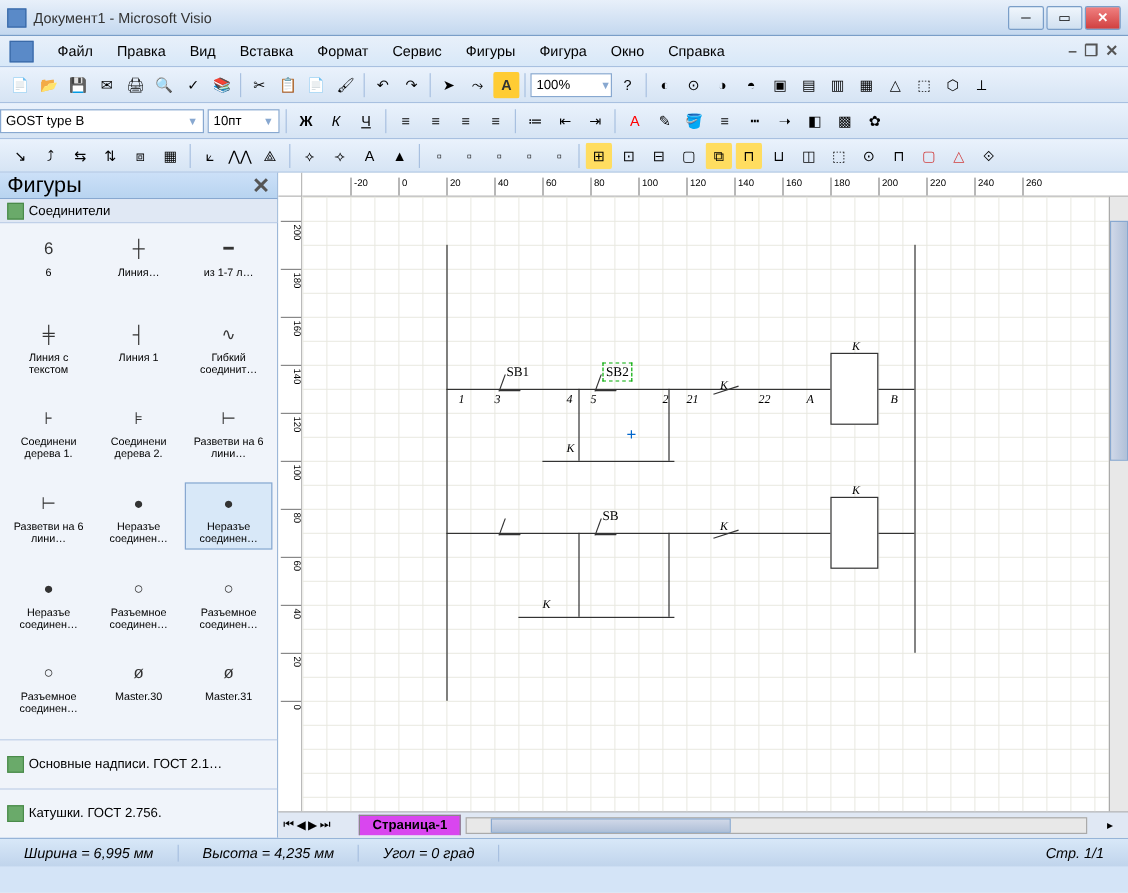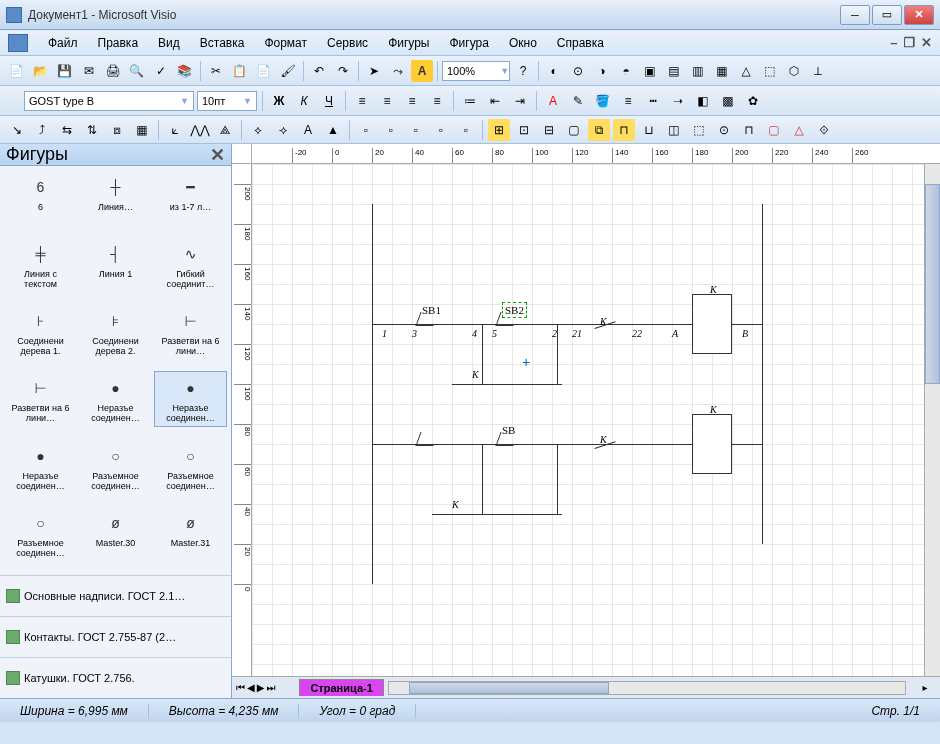--- a/index.html
+++ b/index.html
@@ -18,21 +18,21 @@
 .menubar .doc-controls { margin-left: auto; display: flex; gap: 6px; font-size: 13px; color: #555; }
 .doc-ctrl { cursor: pointer; font-weight: bold; }
 
 .toolbar { height: 30px; background: linear-gradient(#eaf2fc, #d6e4f4); display: flex; align-items: center; padding: 0 6px; gap: 2px; border-bottom: 1px solid #a8c0e0; }
 .tb-btn { width: 22px; height: 22px; border: 1px solid transparent; display: flex; align-items: center; justify-content: center; font-size: 12px; cursor: pointer; border-radius: 2px; }
 .tb-sep { width: 1px; height: 20px; background: #a8c0e0; margin: 0 2px; }
 .tb-combo { height: 20px; border: 1px solid #88a8d0; background: white; font-size: 11px; padding: 0 4px; display: flex; align-items: center; gap: 4px; }
 .tb-combo .arrow { color: #88a8d0; font-size: 9px; }
 .tb-btn.highlight { background: #ffcc33; color: #333; font-weight: bold; }
 
-.format-bar { height: 30px; background: linear-gradient(#eaf2fc, #d6e4f4); display: flex; align-items: center; padding: 0 24px; gap: 3px; border-bottom: 1px solid #a8c0e0; }
+.format-bar { height: 30px; background: linear-gradient(#eaf2fc, #d6e4f4); display: flex; align-items: center; padding: 0 0; gap: 3px; border-bottom: 1px solid #a8c0e0; }
 .font-combo { width: 170px; }
 .size-combo { width: 60px; }
 
 .extra-bar1, .extra-bar2 { height: 28px; background: linear-gradient(#eaf2fc, #d6e4f4); display: flex; align-items: center; padding: 0 6px; gap: 3px; border-bottom: 1px solid #a8c0e0; }
 
 .main-area { display: flex; height: 554px; }
 
 .shapes-panel { width: 232px; background: #f0f4fa; border-right: 1px solid #88a8d0; display: flex; flex-direction: column; }
 .shapes-header { height: 22px; background: linear-gradient(#cce0f8, #b8d4f0); padding: 0 6px; display: flex; align-items: center; justify-content: space-between; font-size: 18px; border-bottom: 1px solid #88a8d0; }
 .shapes-header .close-x { color: #555; cursor: pointer; font-weight: bold; }
@@ -227,20 +227,24 @@
   <div class="tb-btn">⟐</div>
 </div>
 
 <div class="main-area">
 
   <div class="shapes-panel">
     <div class="shapes-header">
       <span>Фигуры</span>
       <span class="close-x">✕</span>
     </div>
+    <div class="stencil-title">
+      <span class="icon"></span>
+      <span>Соединители</span>
+    </div>
     <div class="shapes-grid" id="shapes-grid">
     <div class="shape-cell">
           <div class="shape-icon">6</div>
           <div class="shape-label">6</div>
         </div>
         <div class="shape-cell">
           <div class="shape-icon">┼</div>
           <div class="shape-label">Линия…</div>
         </div>
         <div class="shape-cell">
@@ -304,24 +308,20 @@
           <div class="shape-label">Master.30</div>
         </div>
         <div class="shape-cell">
           <div class="shape-icon">ø</div>
           <div class="shape-label">Master.31</div>
         </div>
       </div>
     <div class="stencil-item">
       <span class="icon"></span>
       <span>Основные надписи. ГОСТ 2.1…</span>
-    </div>
-    <div class="stencil-item">
-      <span class="icon"></span>
-      <span>Контакты. ГОСТ 2.755-87 (2…</span>
     </div>
     <div class="stencil-item">
       <span class="icon"></span>
       <span>Катушки. ГОСТ 2.756.</span>
     </div>
   </div>
 
   <div class="canvas-area">
     <div style="display:flex;">
       <div style="width:20px;height:20px;background:white;border-right:1px solid #aaa;border-bottom:1px solid #aaa;"></div>

